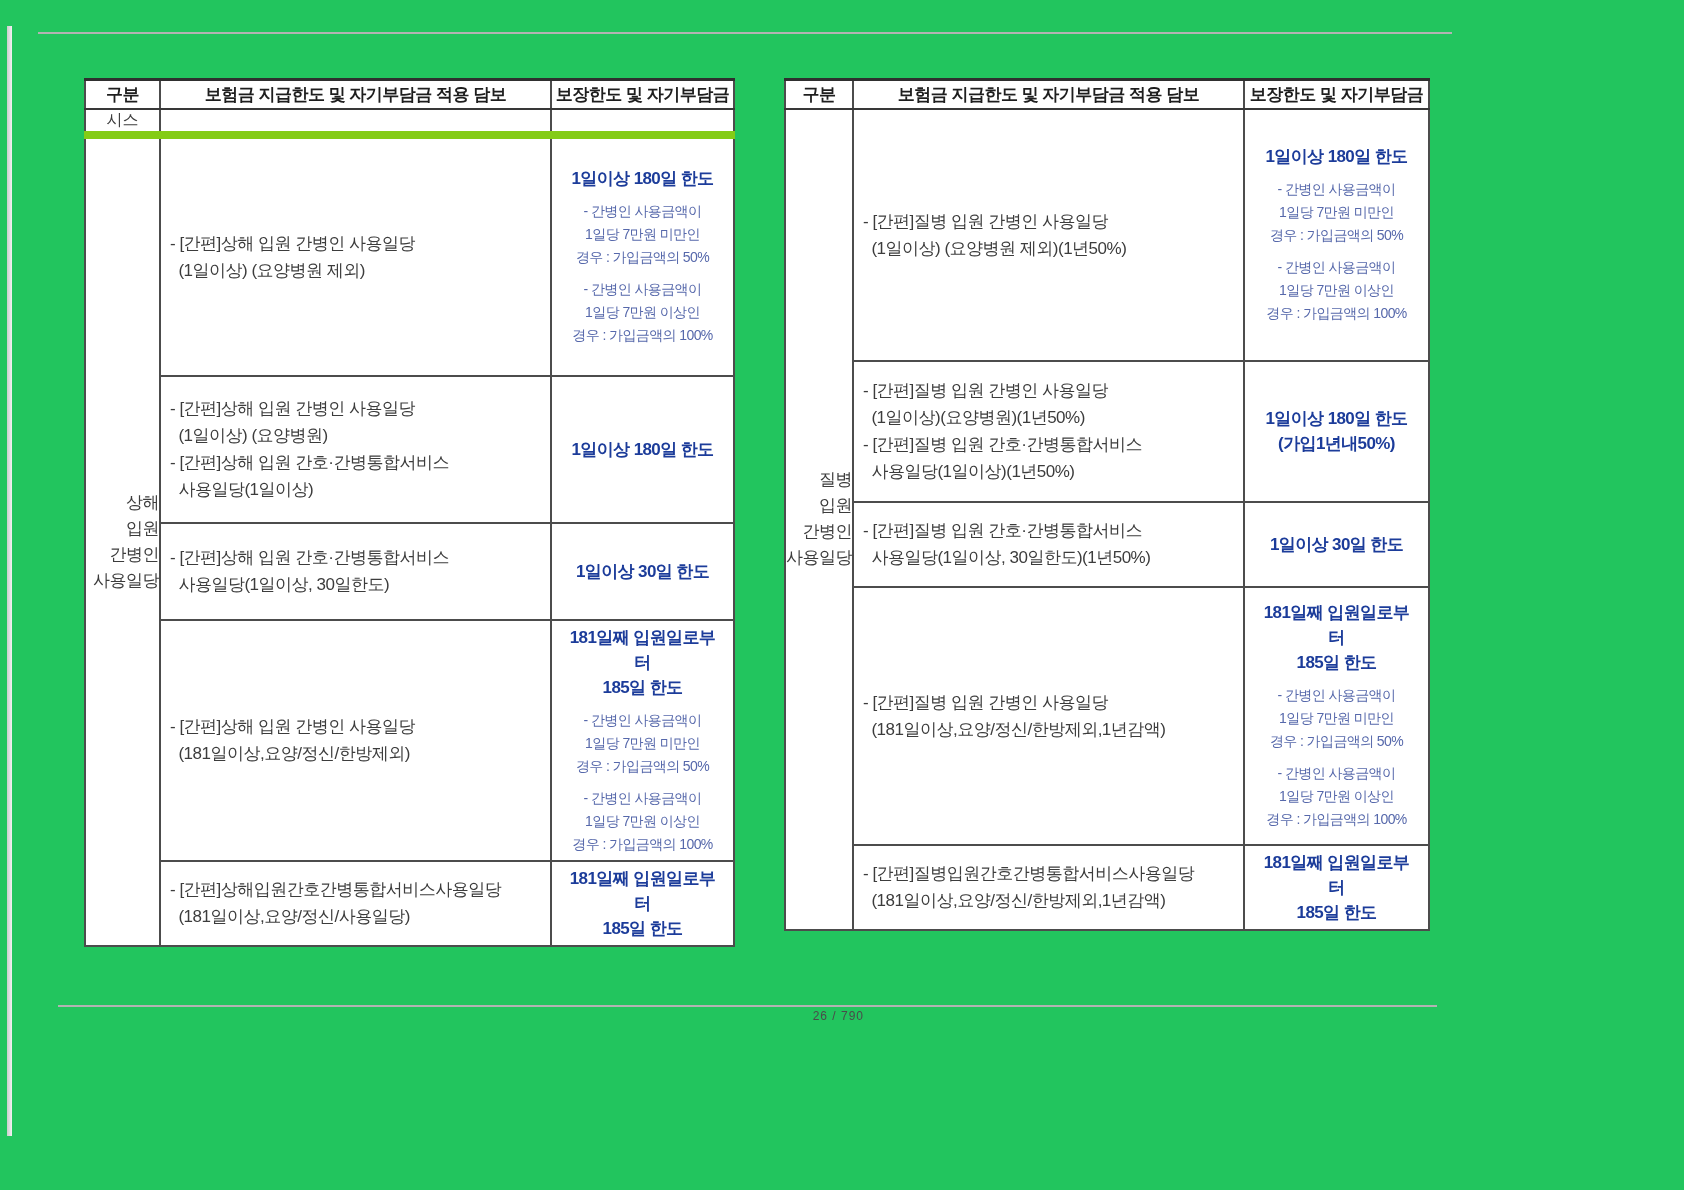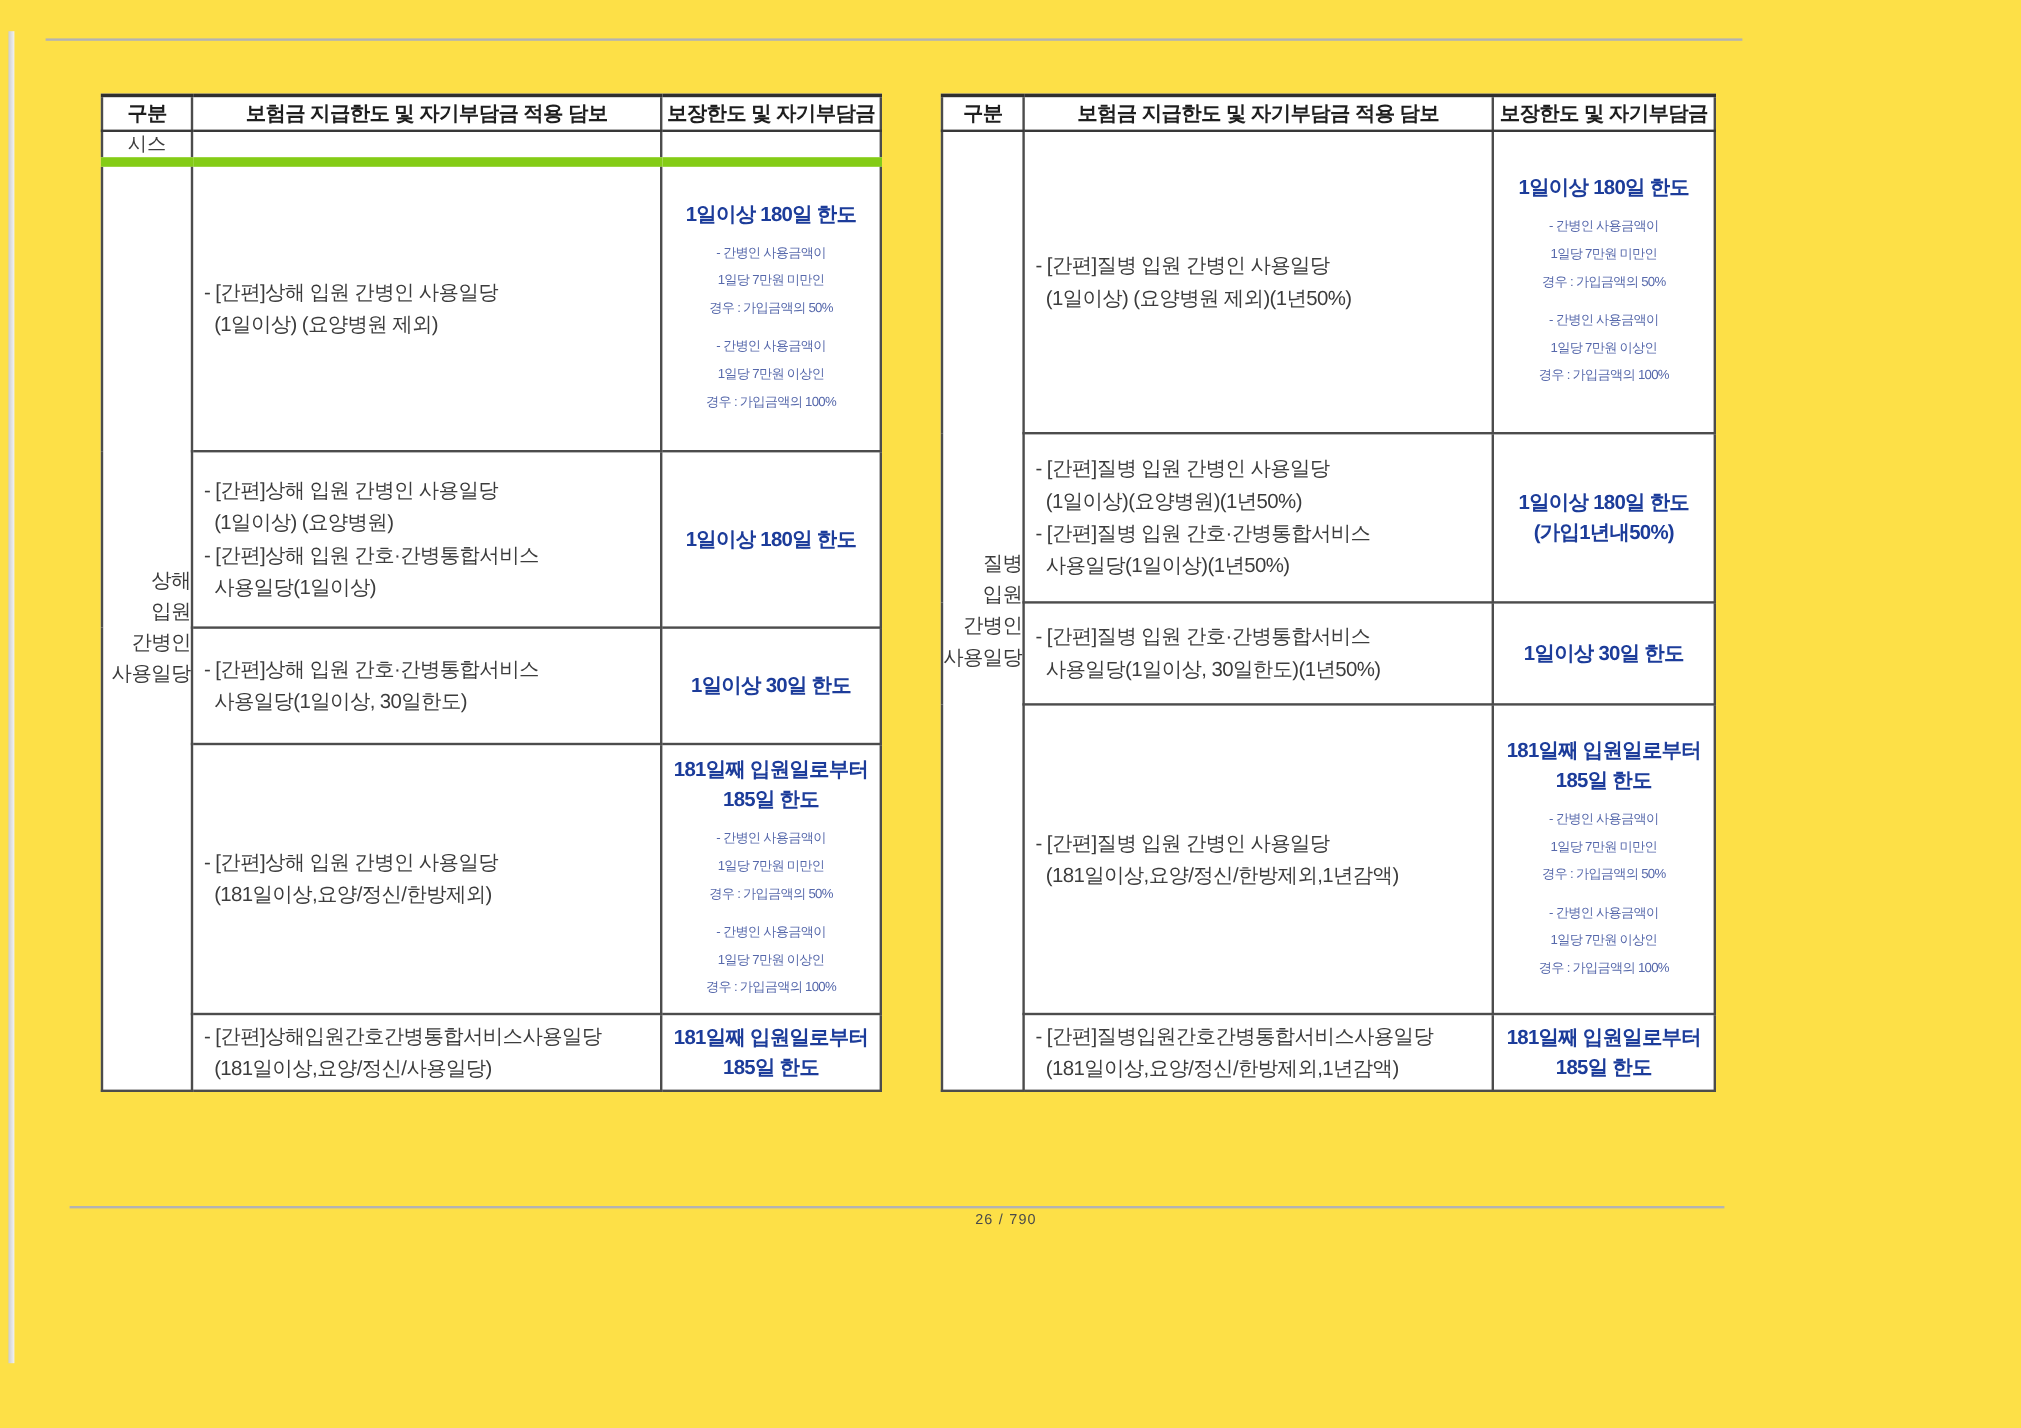--- a/index.html
+++ b/index.html
@@ -1,19 +1,19 @@
 <!DOCTYPE html>
 <html><head>
 <meta charset="utf-8">
 <style>
   html,body { margin:0; padding:0; background:#e8e8e8; }
   .page {
     position:relative;
     width:1684px; height:1190px;
-    background:#fde047;
+    background:#22c55e;
     font-family:"Liberation Sans","DejaVu Sans",sans-serif;
     overflow:hidden;
     margin:0 auto;
   }
   .edge-shadow {
     position:absolute; left:7px; top:26px; width:5px; height:1110px;
     background:linear-gradient(to right,#cdcdcd,#f2f2f2);
   }
   .rule { position:absolute; height:2px; background:#b3b3b3; }
   .rule-top    { left:38px; top:32px;  width:1414px; }
@@ -49,28 +49,28 @@
   }
   td.cov-cell {
     text-align:left; vertical-align:middle;
     font-size:17px; color:#3c3c3c; line-height:27px;
     white-space:pre-wrap; letter-spacing:-0.5px;
     padding:4px 16px 4px 9px;
     border-radius:21px;
   }
   td.lim-cell {
     text-align:center; vertical-align:middle;
-    padding:4px 2px;
+    padding:4px 16px;
   }
   .lim-title {
     font-size:17px; font-weight:bold; color:#1c3c9a;
     line-height:25px; white-space:pre-line; letter-spacing:-0.6px;
   }
   .lim-detail {
-    font-size:11px; color:#5668ab;
+    font-size:14px; color:#5668ab;
     line-height:23px; margin-top:9px;
     white-space:pre-line; letter-spacing:-0.6px;
   }
   .footer-text {
     position:absolute; left:664px; top:1009px; width:200px;
     text-align:right; font-size:12px; color:#4a4a4a; letter-spacing:1px;
   }
 </style>
 </head>
 <body>

